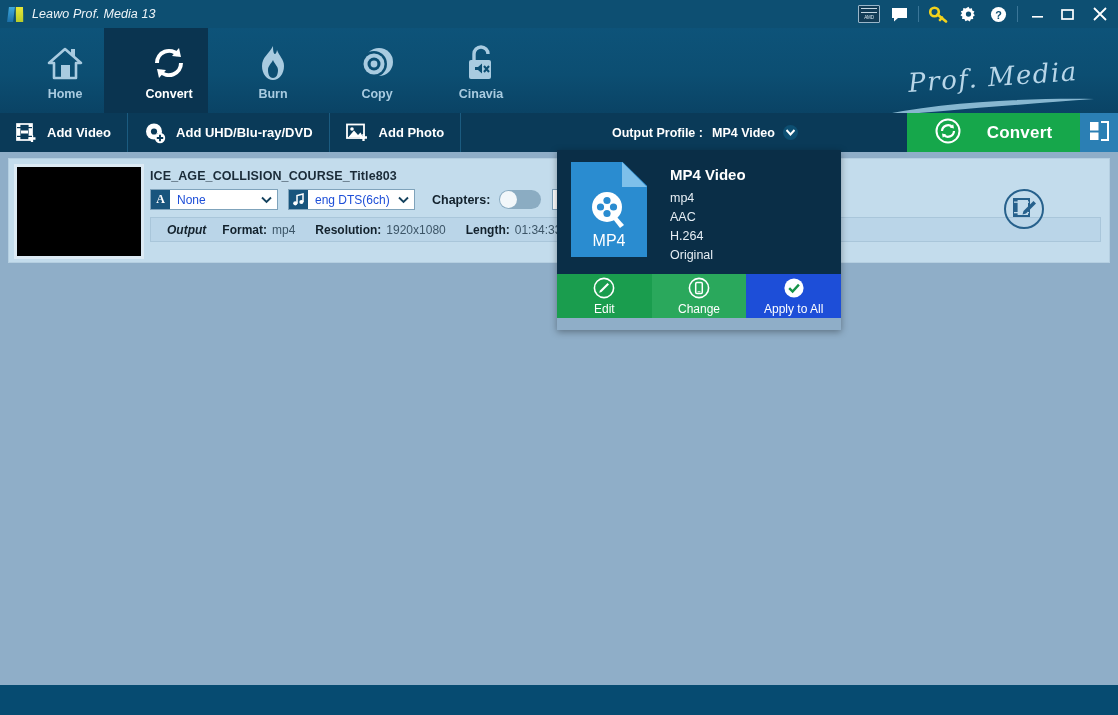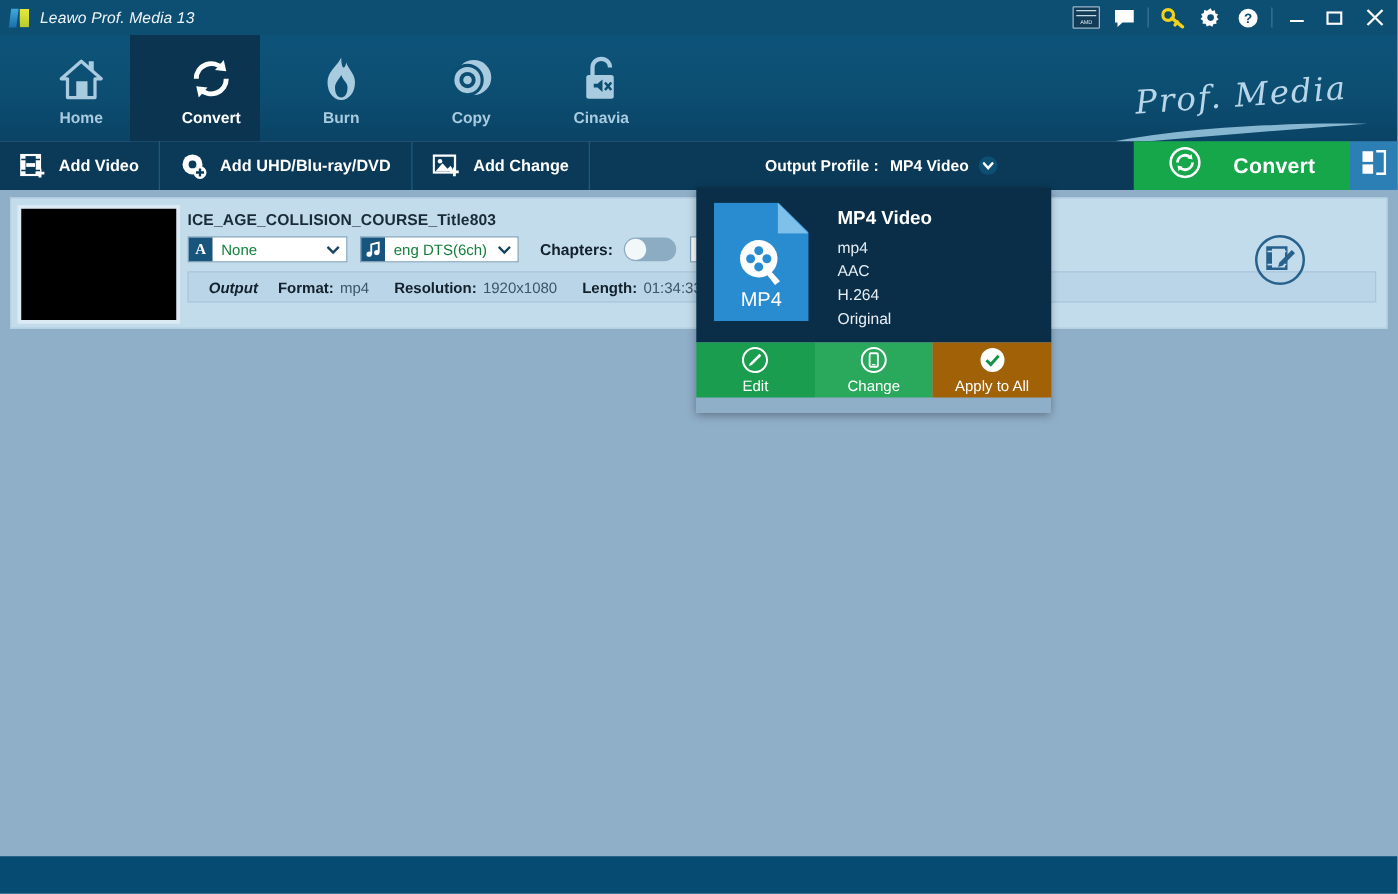--- a/index.html
+++ b/index.html
@@ -170,21 +170,21 @@
     height: 21px; background: #ffffff; border: 1px solid #7fa3bb;
     display: flex; align-items: center; position: relative;
   }
   .sel .sel-ico {
     width: 19px; height: 19px; background: #18557d; flex: none;
     display: flex; align-items: center; justify-content: center;
     color: #ffffff; font-size: 12px; font-weight: bold;
     font-family: "Liberation Serif", serif;
   }
   .sel .sel-val {
-    font-size: 12px; color: #15803d; padding-left: 7px; flex: 1;
+    font-size: 12px; color: #1d4ed8; padding-left: 7px; flex: 1;
     white-space: nowrap; overflow: hidden;
   }
   .sel .sel-caret {
     width: 22px; display: flex; align-items: center; justify-content: center;
   }
   .sel-sub { width: 128px; }
   .sel-aud { width: 127px; margin-left: 10px; }
   .chapters-lbl {
     font-size: 12.5px; font-weight: bold; color: #12212c; margin-left: 17px;
   }
@@ -256,21 +256,21 @@
   .pi-line { color: #e6eef4; font-size: 12.5px; line-height: 19px; }
   .popup-actions { height: 44px; display: flex; }
   .pa-btn {
     flex: 1; display: flex; flex-direction: column;
     align-items: center; justify-content: center;
     color: #ffffff; font-size: 12px;
   }
   .pa-btn .pa-ico { margin-bottom: 3px; display: flex; }
   .pa-edit { background: #1a9d4e; }
   .pa-change { background: #2aa85c; }
-  .pa-apply { background: #a16207; }
+  .pa-apply { background: #1d4ed8; }
 
   
   .statusbar {
     position: absolute; left: 0; bottom: 0;
     width: 1118px; height: 30px; background: #064b71;
   }
 </style>
 </head>
 <body>
 
@@ -438,21 +438,21 @@
 
     <div class="tool-btn">
       <span class="t-ico">
         <svg width="23" height="21" viewBox="0 0 23 21">
           <rect x="1" y="2.5" width="17" height="13.5" fill="none" stroke="#ffffff" stroke-width="1.8"></rect>
           <circle cx="6" cy="7" r="1.8" fill="#ffffff"></circle>
           <path d="M2.5 15 L8 8.5 L12 13 L14.5 10.5 L17 15 Z" fill="#ffffff"></path>
           <path d="M17.5 12 V19 M14 15.5 H21" stroke="#ffffff" stroke-width="2.3"></path>
         </svg>
       </span>
-      <span class="t-lbl">Add Change</span>
+      <span class="t-lbl">Add Photo</span>
     </div>
     <div class="tool-div"></div>
 
     <div class="profile-zone">
       <span class="profile-lbl">Output Profile :</span>
       <span class="profile-val">MP4 Video</span>
       <span class="profile-caret">
         <svg width="9" height="7" viewBox="0 0 9 7">
             <path d="M0.5 1 L4.5 5.5 L8.5 1" fill="none" stroke="#ffffff" stroke-width="2"></path>
           </svg>

